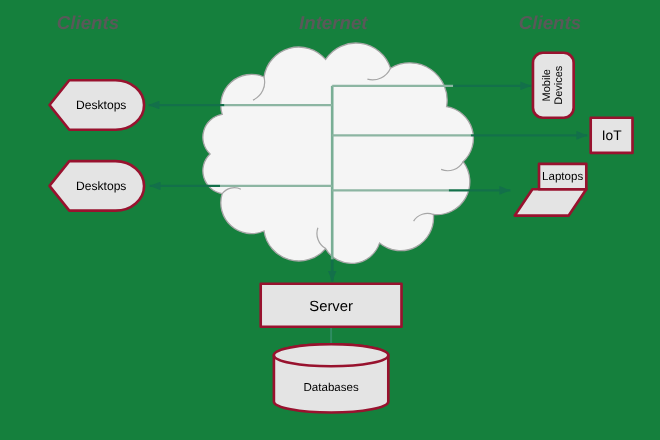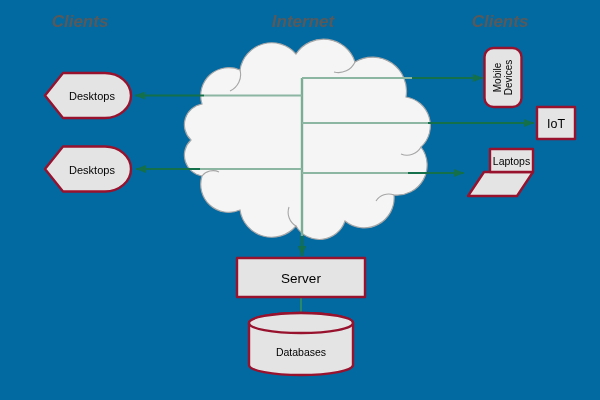--- a/index.html
+++ b/index.html
@@ -1,16 +1,16 @@
 <!DOCTYPE html>
 <html style="--node-border: #98122E; --node-fill: #E4E4E4; --arrow-dark: #13704A; --arrow-light: #8CB5A2; --trunk-light: #79AE95; --cloud-fill: #F5F5F5; --cloud-stroke: #A6A6A6; --title-text: #595959;"><head>
 <meta charset="utf-8">
 <style>
   html,body{margin:0;padding:0;background:#ffffff;}
-  #stage{position:relative;width:600px;height:400px;background:#0369a1;overflow:hidden;
+  #stage{position:relative;width:600px;height:400px;background:#15803d;overflow:hidden;
          font-family:"Liberation Sans",sans-serif;}
   svg{position:absolute;inset:0;}
 
   .zone-title{fill:var(--title-text,#595959);
               font-family:"Liberation Sans",sans-serif;
               font-style:italic;font-weight:bold;font-size:17px;}
 
   .cloud{fill:var(--cloud-fill,#F5F5F5);stroke:var(--cloud-stroke,#A6A6A6);stroke-width:1.2px;}
   .curl{fill:none;stroke:var(--cloud-stroke,#A6A6A6);stroke-width:1.1px;}
 

